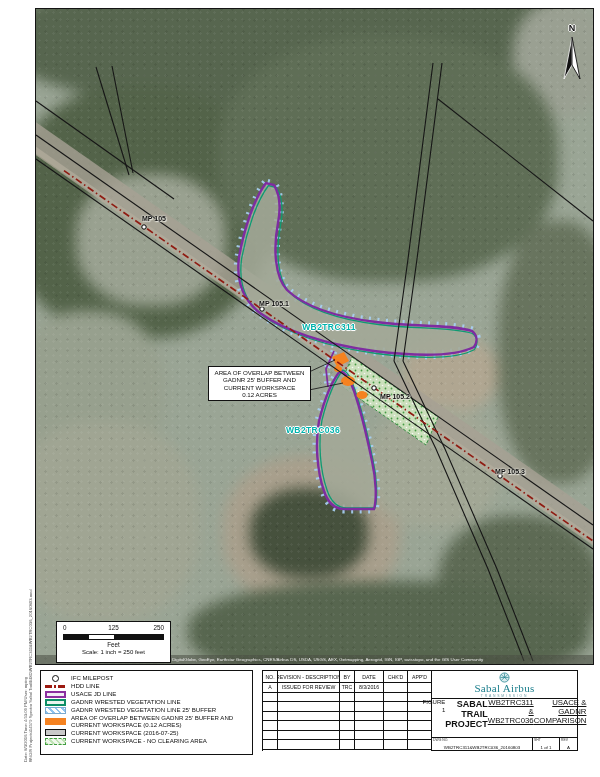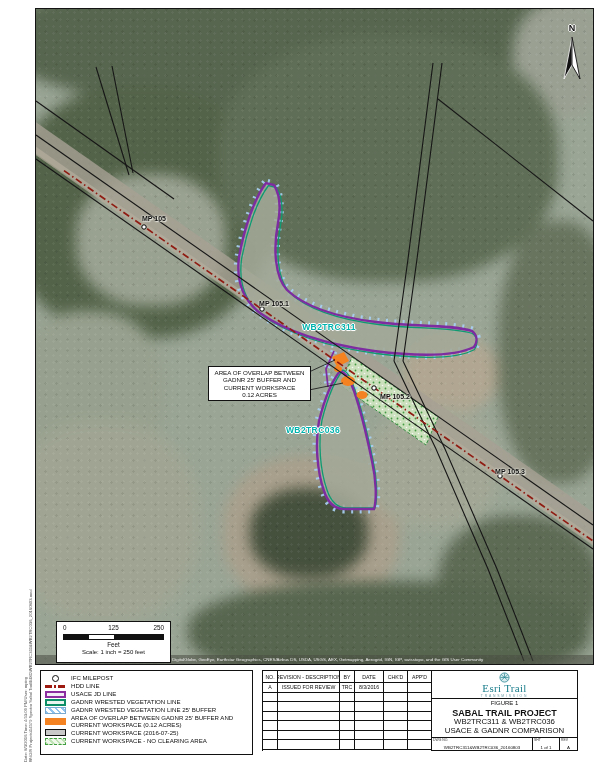--- a/index.html
+++ b/index.html
@@ -94,25 +94,25 @@
   .rt-h{font-size:5.2px;}
 
   
   #title-block{position:absolute;left:431px;top:670px;width:147px;height:81px;
     border:1.3px solid #111;box-sizing:border-box;background:#fff;}
   #tb-logo{height:27px;border-bottom:1px solid #111;display:flex;flex-direction:column;
     align-items:center;justify-content:center;}
   #brand{font-family:"Liberation Serif", serif;font-size:11px;color:#1b7e8c;
     line-height:11px;letter-spacing:.3px;}
   #brand-tag{font-size:3.4px;letter-spacing:1.8px;color:#6a9aa4;line-height:4px;}
-  #tb-titles{height:38px;border-bottom:1px solid #111;text-align:center;
-    display:flex;flex-direction:column;justify-content:center;}
+  #tb-titles{height:38px;border-bottom:1px solid #111;text-align:right;
+    display:flex;flex-direction:row;justify-content:center;}
   #tb-figure{font-size:6px;color:#111;line-height:7.5px;}
   #tb-project{font-size:9px;font-weight:bold;color:#111;line-height:10px;}
-  .tb-sub{font-size:7.8px;color:#111;line-height:8.8px;}
+  .tb-sub{font-size:7.8px;color:#111;line-height:8.8px;text-decoration:underline;}
   #tb-bottom{height:13px;display:grid;grid-template-columns:101px 27px 17px;}
   .tbb-cell{border-right:1px solid #111;position:relative;overflow:hidden;}
   .tbb-cell:last-child{border-right:none;}
   .tbb-lab{position:absolute;left:1px;top:0;font-size:3.4px;color:#333;}
   .tbb-val{position:absolute;left:0;right:0;bottom:1px;text-align:center;
     font-size:4.4px;color:#111;white-space:nowrap;}
 </style>
 </head>
 <body>
 
@@ -369,21 +369,21 @@
         <g stroke="#1b7e8c" stroke-width="0.7">
           <line x1="6" y1="6" x2="6" y2="1.5"></line>
             <line x1="6" y1="6" x2="9.5" y2="3"></line>
           <line x1="6" y1="6" x2="10.5" y2="6"></line>
             <line x1="6" y1="6" x2="9.5" y2="9"></line>
           <line x1="6" y1="6" x2="2.5" y2="3"></line>
             <line x1="6" y1="6" x2="1.5" y2="6"></line>
           <line x1="6" y1="6" x2="2.5" y2="9"></line>
         </g>
       </svg>
-      <div id="brand">Esri Trail</div>
+      <div id="brand">Sabal Airbus</div>
       <div id="brand-tag">TRANSMISSION</div>
     </div>
     <div id="tb-titles">
       <div id="tb-figure">FIGURE 1</div>
       <div id="tb-project">SABAL TRAIL PROJECT</div>
       <div class="tb-sub">WB2TRC311 &amp; WB2TRC036</div>
       <div class="tb-sub">USACE &amp; GADNR COMPARISON</div>
     </div>
     <div id="tb-bottom">
       <div class="tbb-cell">

